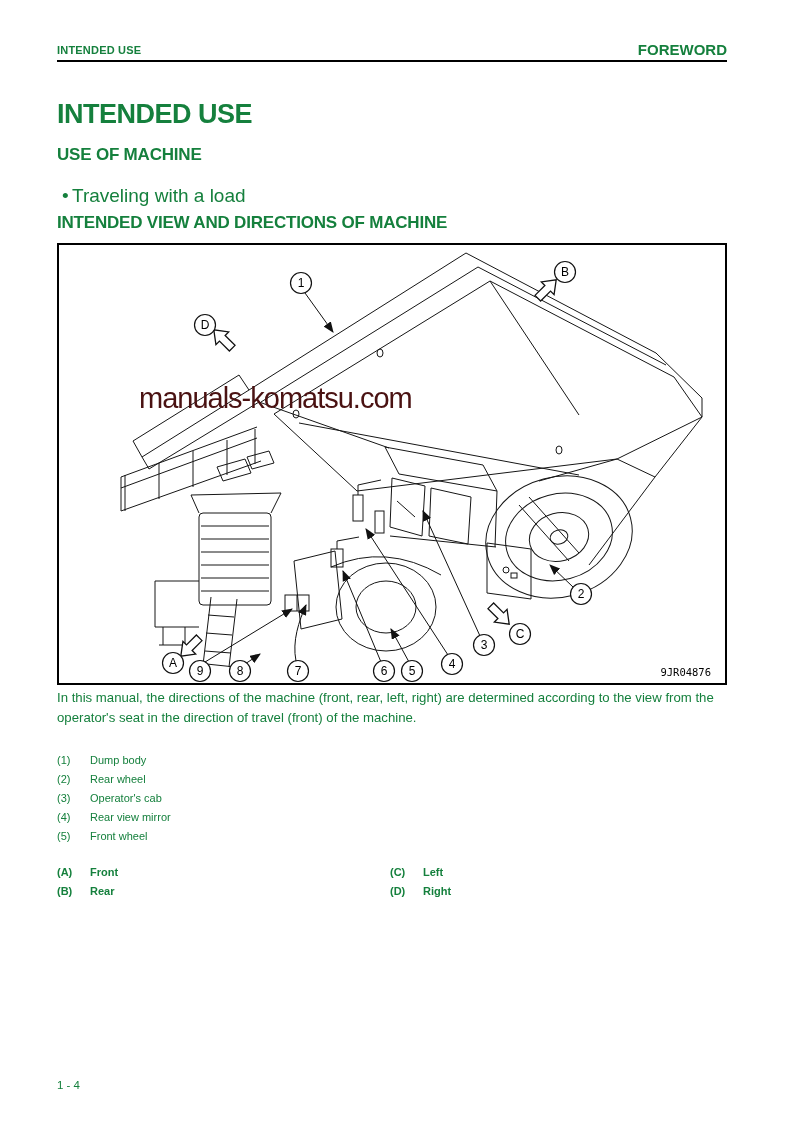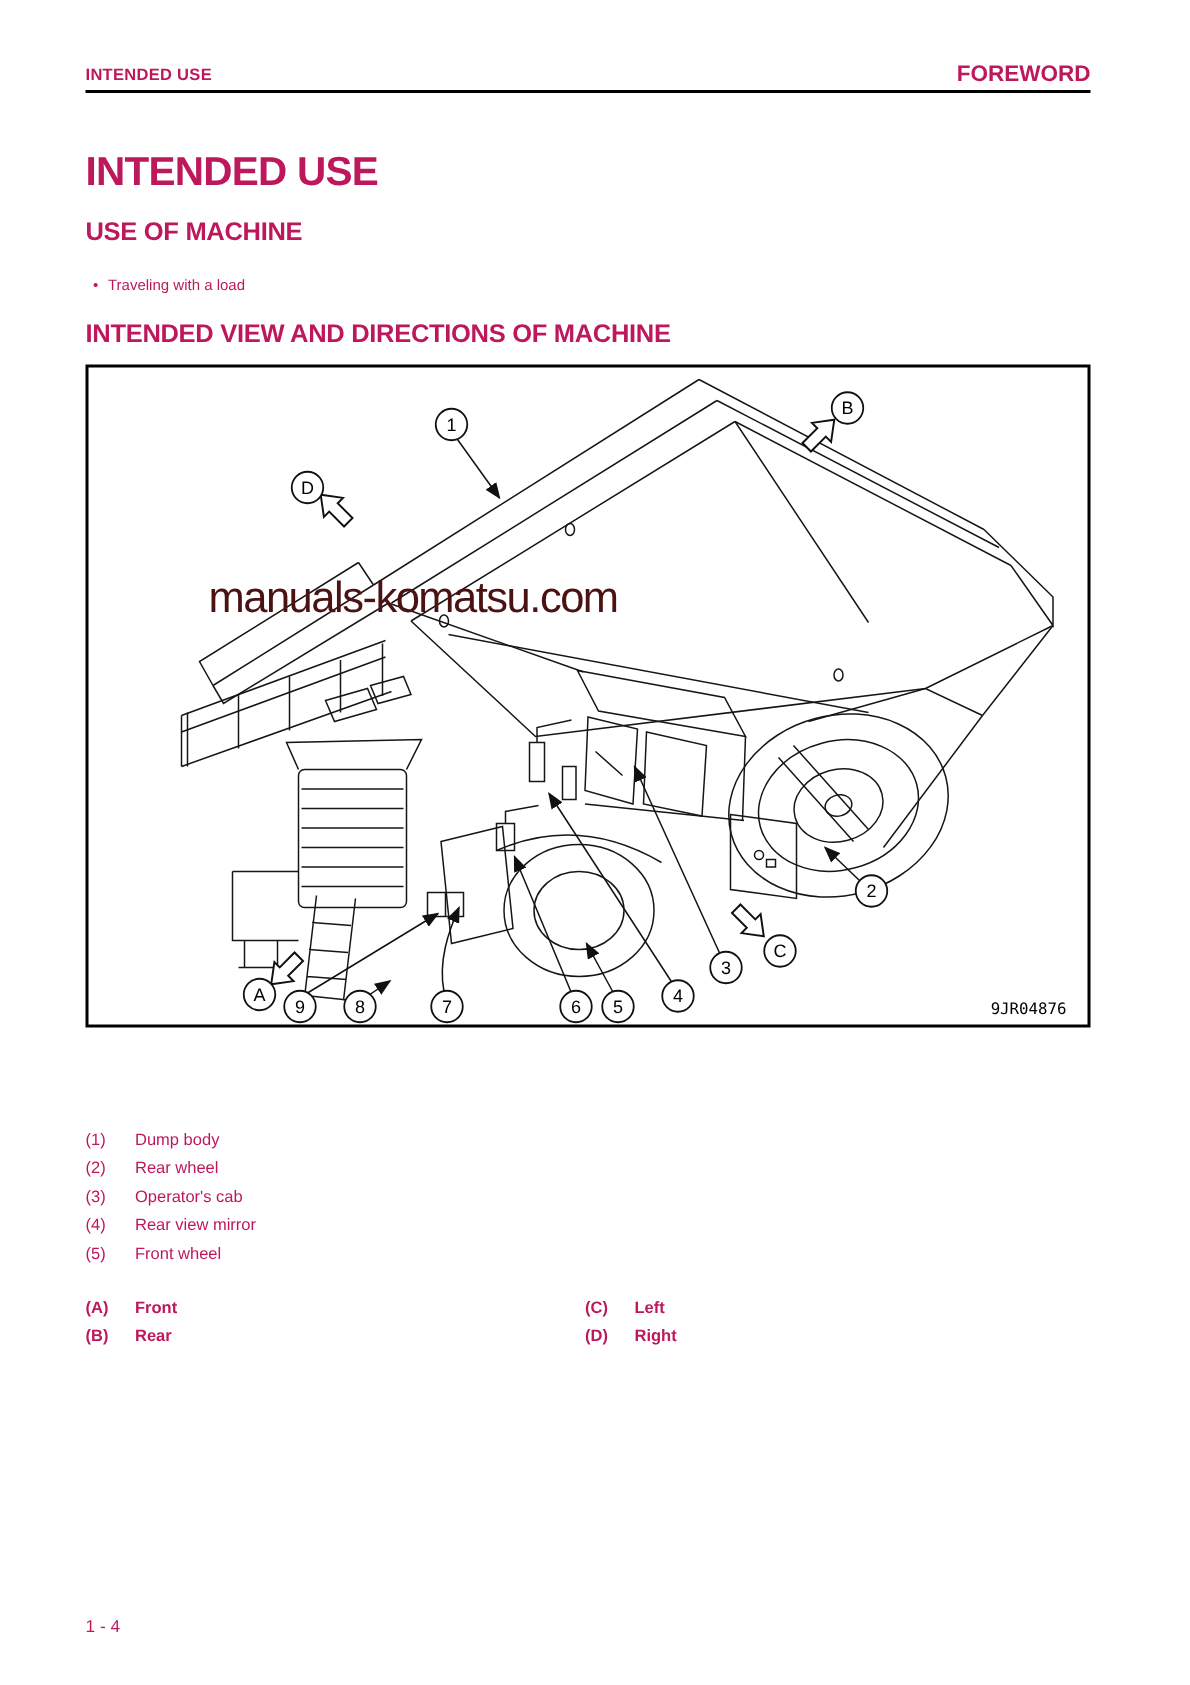--- a/index.html
+++ b/index.html
@@ -1,32 +1,32 @@
 <!DOCTYPE html>
 <html><head>
 <meta charset="utf-8">
 <style>
   html,body{margin:0;padding:0;background:#ffffff;}
   .page{
     position:relative;width:793px;height:1123px;background:#ffffff;
-    font-family:"Liberation Sans",sans-serif;color:#be185d;overflow:hidden;
+    font-family:"Liberation Sans",sans-serif;color:#15803d;overflow:hidden;
   }
   .abs{position:absolute;}
   
   .hdr-left{top:44px;left:57px;font-size:11px;font-weight:bold;letter-spacing:.2px;}
   .hdr-right{top:41px;right:66px;font-size:15px;font-weight:bold;text-align:center;}
   .hdr-rule{top:60px;left:57px;width:670px;height:2px;background:#000;}
   
   .h1{top:99px;left:57px;font-size:27px;font-weight:bold;letter-spacing:-.5px;}
   .h2{left:57px;font-size:17px;font-weight:bold;letter-spacing:-.2px;}
   .h2a{top:145px;}
   .h2b{top:213px;}
   .body-text{left:57px;width:676px;font-size:13.2px;line-height:20px;}
   .intro{top:166px;}
-  .bullet-line{top:185px;left:62px;font-size:10px;}
+  .bullet-line{top:185px;left:62px;font-size:19px;}
   .bullet-line .dot{display:inline-block;width:10px;}
   
   .figure{top:243px;left:57px;width:666px;height:438px;border:2px solid #000;background:#fff;}
   .caption{top:688px;}
   
   .list{left:57px;font-size:11px;line-height:19px;}
   .list.right-col{left:390px;}
   .parts-left,.parts-right{top:751px;}
   .dirs-left,.dirs-right{top:863px;font-weight:bold;}
   .list .row{white-space:nowrap;}
@@ -197,20 +197,21 @@
         <g>
             <circle cx="146" cy="80" r="10.5"></circle>
             <text class="callout-label" x="146" y="84" text-anchor="middle" fill="#000" stroke="none">D</text>
           </g>
       </g>
 
       <text class="fig-code" x="652" y="431" text-anchor="end" fill="#000">9JR04876</text>
     </svg>
   </div>
 
+  <div class="abs body-text caption">In this manual, the directions of the machine (front, rear, left, right) are determined according to the view from the operator's seat in the direction of travel (front) of the machine.</div>
 
   <div class="abs list parts-left">
     <div class="row"><span class="num">(1)</span><span>Dump body</span></div>
     <div class="row"><span class="num">(2)</span><span>Rear wheel</span></div>
     <div class="row"><span class="num">(3)</span><span>Operator's cab</span></div>
     <div class="row"><span class="num">(4)</span><span>Rear view mirror</span></div>
     <div class="row"><span class="num">(5)</span><span>Front wheel</span></div>
   </div>
 
 

